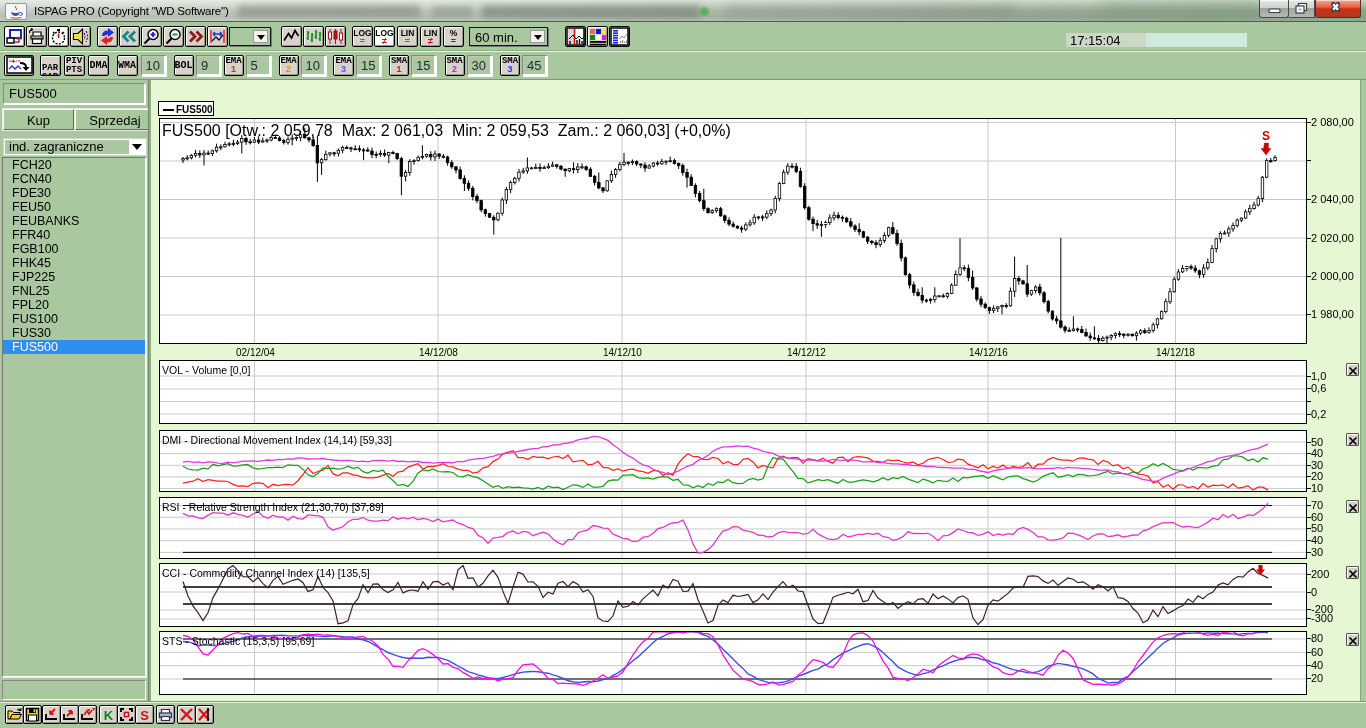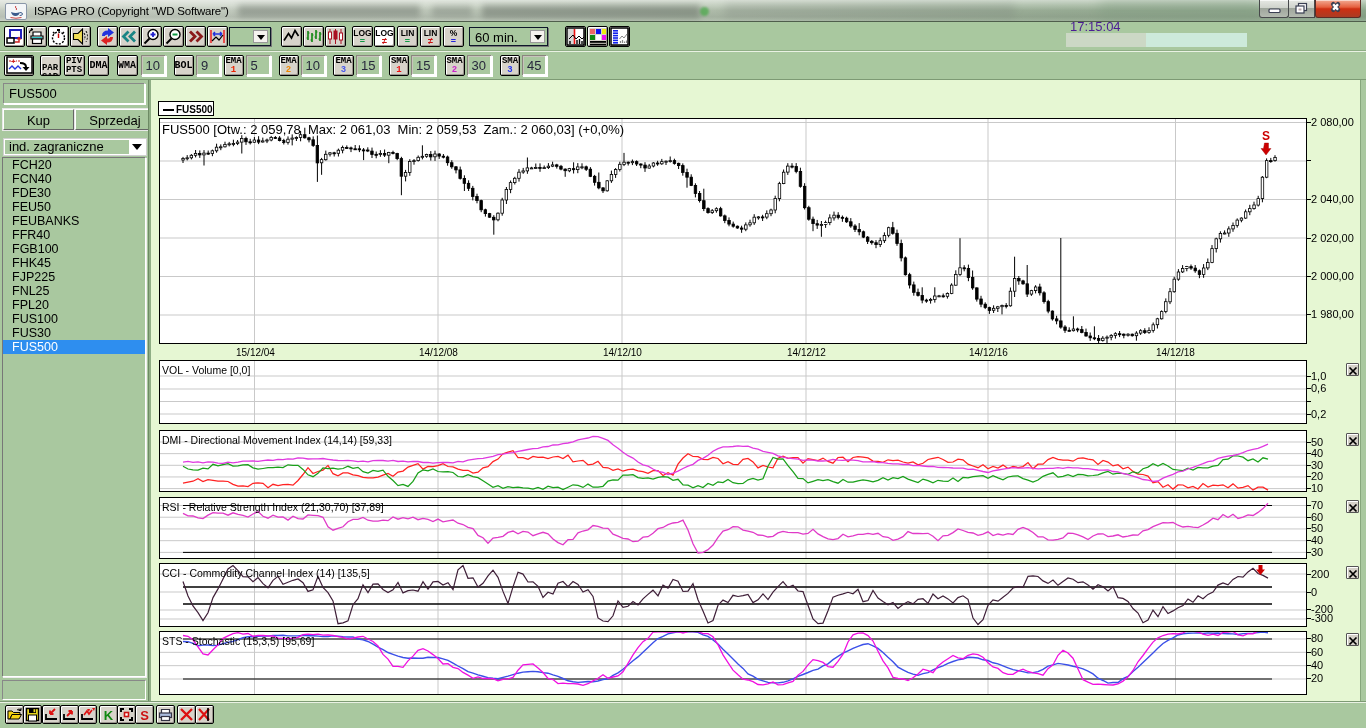--- a/index.html
+++ b/index.html
@@ -272,21 +272,21 @@
         <g stroke="#888" stroke-width="1.2">
           <line x1="10.5" y1="16" x2="10.5" y2="14"></line>
           <line x1="12.5" y1="16" x2="12.5" y2="13"></line>
           <line x1="14.5" y1="16" x2="14.5" y2="14.5"></line>
           <line x1="16.5" y1="16" x2="16.5" y2="13.5"></line>
         </g>
       </svg>
     </div>
     <div style="position:absolute;left:1066px;top:33px;width:80px;height:14px;background:#ccd8c5"></div>
     <div style="position:absolute;left:1146px;top:33px;width:101px;height:14px;background:#cdeadb"></div>
-    <div style="position:absolute;left:1070px;top:19px;font:13px 'Liberation Sans',sans-serif;color:#4c1d95">17:15:04</div>
+    <div style="position:absolute;left:1070px;top:33px;font:13px 'Liberation Sans',sans-serif;color:#000000">17:15:04</div>
     <div class="tbtn" style="left:4px;top:55px;width:30px;height:21px;background:#d7d3ca;">
       <svg width="27" height="19" viewBox="0 0 27 19">
         <rect x="1" y="1" width="25" height="16" fill="#fff" stroke="#000" stroke-width="1.5"></rect>
         <path d="M3 5 h8 M12 5 h2" stroke="#cc2222" stroke-width="1" stroke-dasharray="2 1.5"></path>
         <text x="5" y="8" font-size="8" fill="#cc2222" font-weight="bold">+</text>
         <path d="M3 13 l3-3 3 3 3-3 3 3" stroke="#2233dd" stroke-width="1.4" fill="none"></path>
         <path d="M14 6 q7 0 7 5 l2.5 0 -3.5 4 -3.5 -4 2.5 0 q0 -3 -5 -3 z" fill="#000"></path>
       </svg>
     </div>
     <div class="tbtn" style="left:39.5px;top:55px;width:21px;height:21px;background:#d7d3ca;text-align:center">
@@ -987,21 +987,21 @@
       <line x1="1" y1="34.666799999999995" x2="1147" y2="34.666799999999995" stroke="#c9c9c9" stroke-width="1"></line>
       <line x1="1" y1="48.0002" x2="1147" y2="48.0002" stroke="#c9c9c9" stroke-width="1"></line>
       <line x1="24" y1="8.0" x2="1113" y2="8.0" stroke="#000" stroke-width="1.2"></line>
       <line x1="24" y1="48.0" x2="1113" y2="48.0" stroke="#000" stroke-width="1.2"></line>
       <polyline points="24,10.5 29,10.7 34,12.3 39,14.7 44,14.1 49,14.0 54,14.6 59,14.1 64,12.6 69,11.4 74,10.4 79,8.7 84,6.6 89,5.7 94,5.7 99,5.4 104,5.1 109,5.1 114,4.4 119,4.5 124,4.3 129,4.9 134,4.9 139,4.9 144,4.3 149,4.8 154,4.7 159,5.1 164,5.6 169,5.6 174,4.9 179,5.2 184,5.7 189,6.0 194,6.0 199,8.0 204,8.9 209,10.5 214,13.2 219,16.1 224,18.6 229,21.5 234,23.3 239,25.1 244,26.5 249,27.2 254,27.0 259,27.2 264,27.3 269,26.3 274,26.5 279,26.5 284,27.8 289,29.4 294,32.1 299,35.0 304,37.6 309,40.7 314,42.1 319,43.9 324,45.2 329,46.6 334,47.3 339,47.7 344,46.4 349,45.2 354,43.6 359,42.2 364,41.1 369,40.7 374,40.4 379,40.8 384,41.6 389,42.2 394,43.9 399,45.4 404,47.5 409,49.8 414,50.7 419,51.4 424,51.0 429,50.5 434,50.8 439,50.0 444,48.5 449,47.9 454,44.4 459,41.9 464,38.3 469,34.0 474,29.8 479,25.9 484,21.2 489,16.4 494,11.7 499,7.5 504,5.4 509,2.9 514,1.7 519,0.9 524,1.1 529,0.7 534,0.7 539,1.4 544,3.9 549,5.4 554,9.0 559,12.9 564,18.3 569,22.9 574,27.9 579,33.0 584,37.4 589,42.9 594,45.1 599,48.4 604,49.9 609,51.4 614,51.8 619,51.9 624,51.3 629,49.9 634,47.9 639,45.3 644,43.5 649,41.5 654,39.3 659,38.2 664,34.9 669,32.9 674,28.6 679,25.4 684,22.2 689,19.8 694,17.4 699,15.4 704,13.5 709,12.7 714,14.8 719,17.4 724,21.4 729,26.3 734,30.7 739,36.1 744,38.8 749,41.4 754,43.2 759,44.3 764,42.6 769,41.6 774,38.8 779,36.6 784,34.8 789,32.3 794,30.5 799,28.9 804,28.1 809,26.3 814,26.5 819,27.0 824,28.8 829,29.5 834,31.8 839,32.9 844,34.9 849,36.8 854,38.6 859,39.6 864,40.6 869,41.9 874,41.6 879,40.6 884,38.4 889,35.1 894,33.9 899,32.4 904,33.1 909,34.0 914,35.3 919,36.4 924,37.9 929,40.1 934,42.9 939,47.2 944,49.5 949,52.1 954,51.5 959,51.5 964,47.6 969,45.4 974,40.4 979,36.2 984,31.4 989,26.7 994,21.9 999,17.0 1004,12.5 1009,9.4 1014,6.9 1019,4.0 1024,2.8 1029,2.2 1034,2.1 1039,1.9 1044,2.5 1049,1.9 1054,2.3 1059,2.0 1064,2.6 1069,2.8 1074,2.9 1079,3.5 1084,2.6 1089,2.4 1094,2.1 1099,1.5 1104,1.1 1109,1.8" fill="none" stroke="#3b50e8" stroke-width="1.4"></polyline>
       <polyline points="24,4.5 29,5.3 34,8.8 39,15.9 44,22.8 49,24.0 54,18.7 59,13.8 64,7.3 69,4.8 74,2.6 79,1.7 84,3.2 89,2.5 94,5.2 99,4.4 104,4.5 109,4.8 114,5.0 119,7.1 124,7.4 129,7.8 134,7.2 139,6.3 144,3.6 149,3.2 154,3.6 159,3.1 164,4.1 169,4.0 174,4.4 179,5.6 184,6.4 189,8.1 194,7.1 199,6.0 204,5.3 209,8.0 214,10.5 219,15.0 224,23.4 229,28.1 234,35.4 239,35.3 244,36.3 249,29.9 254,25.1 259,19.4 264,17.6 269,20.0 274,23.6 279,27.6 284,33.0 289,32.7 294,36.3 299,37.5 304,41.4 309,44.1 314,47.3 319,45.9 324,47.5 329,47.4 334,47.7 339,49.9 344,48.4 349,47.8 354,46.4 359,39.2 364,33.9 369,33.4 374,32.9 379,37.1 384,41.5 389,47.4 394,48.5 399,52.6 404,52.1 409,52.7 414,52.6 419,53.0 424,54.3 429,52.7 434,49.9 439,47.2 444,43.8 449,47.2 454,46.0 459,45.0 464,40.8 469,32.3 474,23.9 479,16.7 484,10.7 489,7.3 494,1.1 499,0.9 504,0.8 509,1.1 514,1.2 519,0.6 524,2.1 529,0.6 534,0.5 539,0.3 544,2.7 549,2.7 554,5.8 559,13.8 564,23.9 569,31.6 574,39.1 579,43.8 584,48.2 589,49.0 594,50.6 599,53.5 604,53.8 609,52.9 614,50.9 619,53.8 624,53.7 629,51.8 634,50.4 639,44.1 644,40.4 649,33.8 654,28.6 659,29.6 664,31.4 669,35.6 674,36.2 679,30.4 684,23.2 689,11.0 694,3.8 699,2.1 704,1.9 709,4.6 714,10.0 719,20.2 724,29.9 729,36.9 734,46.4 739,47.4 744,48.0 749,49.5 754,46.8 759,42.9 764,38.2 769,39.6 774,41.6 779,35.0 784,31.0 789,27.8 794,24.5 799,26.8 804,27.7 809,24.3 814,22.9 819,23.6 824,26.2 829,31.8 834,36.0 839,37.4 844,41.7 849,43.4 854,43.4 859,40.2 864,38.1 869,40.5 874,41.9 879,42.7 884,44.2 889,37.7 894,33.8 899,24.3 904,19.3 909,22.0 914,27.2 919,38.0 924,48.7 929,51.2 934,53.3 939,53.2 944,53.5 949,53.8 954,54.0 959,53.0 964,50.1 969,45.8 974,39.5 979,30.8 984,24.5 989,17.6 994,11.1 999,6.8 1004,4.5 1009,3.2 1014,2.7 1019,3.0 1024,1.9 1029,-0.6 1034,0.0 1039,1.0 1044,3.1 1049,4.3 1054,3.2 1059,4.5 1064,1.4 1069,1.1 1074,0.4 1079,3.9 1084,4.8 1089,2.6 1094,2.8 1099,0.1 1104,0.4 1109,-0.9" fill="none" stroke="#f010e0" stroke-width="1.3"></polyline>
       <rect x="0.5" y="0.5" width="1147" height="63" fill="none" stroke="#000" stroke-width="1"></rect>
     </svg>
 <div style="position:absolute">
       <div style="position:absolute;left:158px;top:101px;width:56px;height:15px;white-space:nowrap;overflow:hidden;background:#fff;border:1px solid #000;font:bold 10px 'Liberation Sans',sans-serif;color:#000;line-height:15px;padding-left:4px"><span style="display:inline-block;width:11px;border-top:2px solid #000;vertical-align:middle;margin-right:2px"></span>FUS500</div>
-      <div class="ptitle" style="left:162px;top:122px;font-size:13px">FUS500 [Otw.: 2 059,78&nbsp; Max: 2 061,03&nbsp; Min: 2 059,53&nbsp; Zam.: 2 060,03] (+0,0%)</div>
+      <div class="ptitle" style="left:162px;top:122px;font-size:16px">FUS500 [Otw.: 2 059,78&nbsp; Max: 2 061,03&nbsp; Min: 2 059,53&nbsp; Zam.: 2 060,03] (+0,0%)</div>
       <div class="ptitle" style="left:162px;top:364px">VOL - Volume [0,0]</div>
       <div class="ptitle" style="left:162px;top:434px">DMI - Directional Movement Index (14,14) [59,33]</div>
       <div class="ptitle" style="left:162px;top:501px">RSI - Relative Strength Index (21,30,70) [37,89]</div>
       <div class="ptitle" style="left:162px;top:567px">CCI - Commodity Channel Index (14) [135,5]</div>
       <div class="ptitle" style="left:162px;top:635px">STS - Stochastic (15,3,5) [95,69]</div>
       <div class="tick" style="left:1307px;top:122px"></div>
       <div class="alab" style="left:1311px;top:116px">2 080,00</div>
       <div class="tick" style="left:1307px;top:160px"></div>
       <div class="alab" style="left:1375px;top:154px">2 060,00</div>
       <div class="tick" style="left:1307px;top:199px"></div>
@@ -1049,21 +1049,21 @@
       <div class="tick" style="left:1307px;top:618px"></div>
       <div class="alab" style="left:1311px;top:612px">-300</div>
       <div class="tick" style="left:1307px;top:638px"></div>
       <div class="alab" style="left:1311px;top:632px">80</div>
       <div class="tick" style="left:1307px;top:652px"></div>
       <div class="alab" style="left:1311px;top:646px">60</div>
       <div class="tick" style="left:1307px;top:665px"></div>
       <div class="alab" style="left:1311px;top:659px">40</div>
       <div class="tick" style="left:1307px;top:678px"></div>
       <div class="alab" style="left:1311px;top:672px">20</div>
-      <div class="dlab" style="left:236px;top:347px">15/12/04</div>
+      <div class="dlab" style="left:236px;top:347px">02/12/04</div>
       <div class="dlab" style="left:419px;top:347px">14/12/08</div>
       <div class="dlab" style="left:603px;top:347px">14/12/10</div>
       <div class="dlab" style="left:787px;top:347px">14/12/12</div>
       <div class="dlab" style="left:969px;top:347px">14/12/16</div>
       <div class="dlab" style="left:1156px;top:347px">14/12/18</div>
       <div class="xbtn" style="left:1346px;top:363px"><svg width="13" height="13">
           <path d="M2.5 2.5 L9.5 9.5 M9.5 2.5 L2.5 9.5" stroke="#000" stroke-width="1.7"></path>
         </svg></div>
       <div class="xbtn" style="left:1346px;top:433px"><svg width="13" height="13">
           <path d="M2.5 2.5 L9.5 9.5 M9.5 2.5 L2.5 9.5" stroke="#000" stroke-width="1.7"></path>

